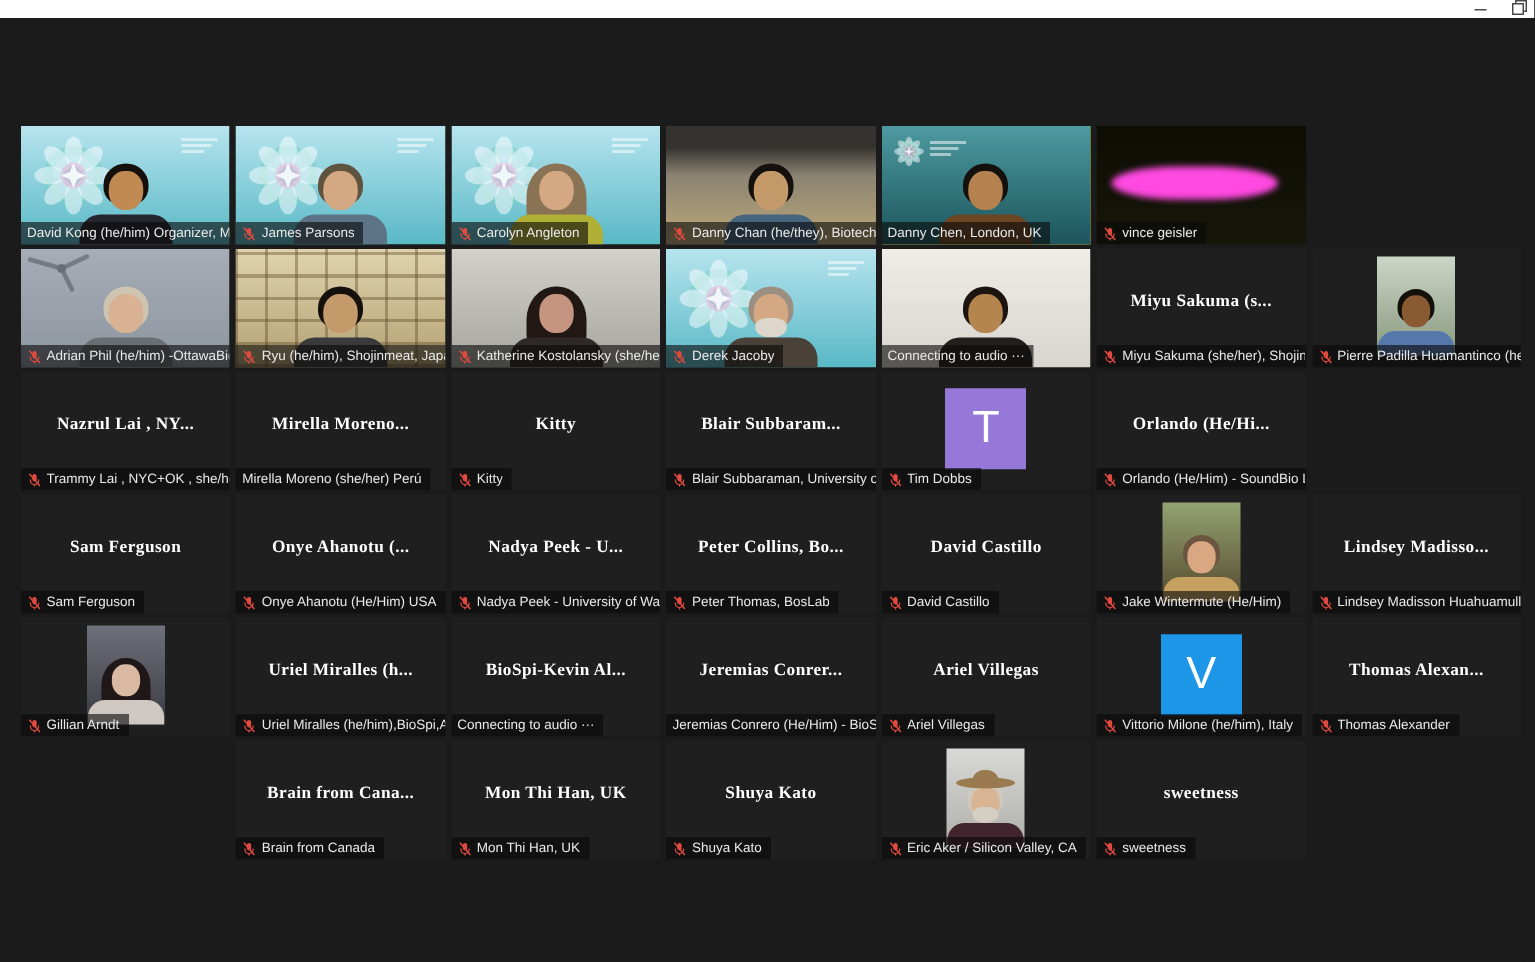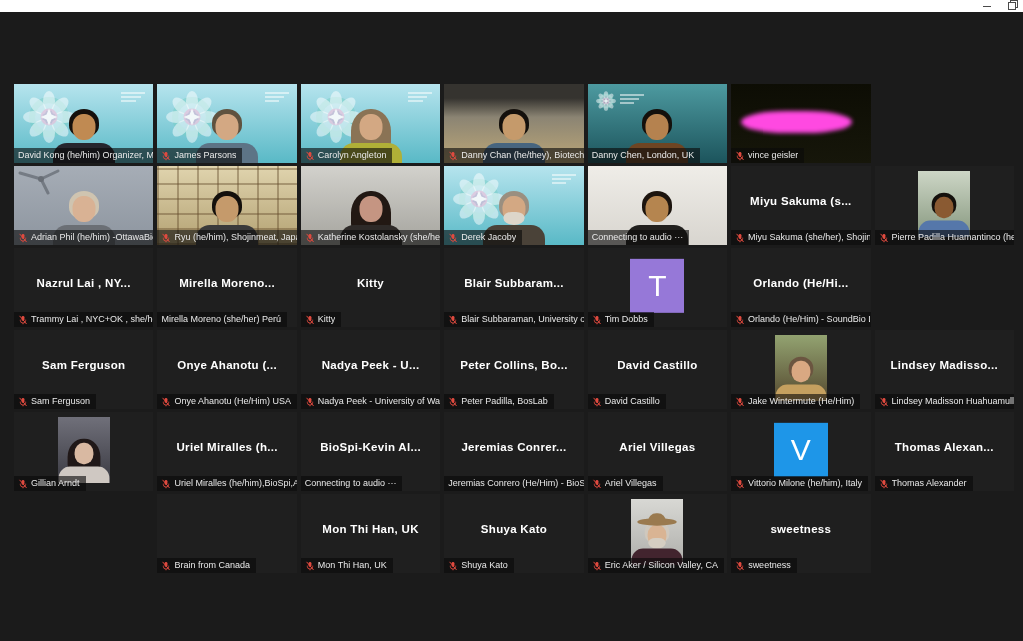--- a/index.html
+++ b/index.html
@@ -47,21 +47,21 @@
   .fan{position:absolute;left:4px;top:3px;width:46px;height:26px;opacity:.65;}
   .logo-left{position:absolute;left:6px;top:50%;transform:translateY(-62%);width:58px;height:58px;opacity:.9;}
   .logo-tl{position:absolute;left:7px;top:6px;width:22px;height:22px;opacity:.9;}
   .wm{position:absolute;right:8px;top:8px;width:24px;display:flex;flex-direction:column;gap:2px;opacity:.8;}
   .wm i{display:block;height:2px;background:rgba(255,255,255,.65);}
   .wm i:nth-child(2){width:80%;}
   .wm i:nth-child(3){width:60%;}
   .wm.tl{right:auto;left:32px;top:10px;}
   
   .center-name{position:absolute;inset:0 4px 10px 4px;display:flex;align-items:center;justify-content:center;
-    color:#ffffff;font-weight:bold;font-size:11.5px;letter-spacing:.3px;text-align:center;white-space:nowrap;overflow:hidden;}
+    color:#ffffff;font-weight:bold;font-size:11.5px;letter-spacing:.3px;text-align:center;white-space:nowrap;overflow:hidden;font-family:Liberation Serif, serif;}
   .avatar{position:absolute;left:50%;top:50%;transform:translate(-50%,-54%);width:54px;height:54px;
     display:flex;align-items:center;justify-content:center;color:#fff;font-size:30px;font-weight:400;}
   
   .name-label{position:absolute;left:0;bottom:0;max-width:97%;display:flex;align-items:center;gap:3px;
     background:rgba(10,10,10,.62);color:#e9e9e9;font-size:9px;line-height:11px;padding:2px 6px 2px 4px;
     white-space:nowrap;overflow:hidden;z-index:3;}
   .name-label .mic{flex:0 0 auto;display:flex;}
   .name-label span{overflow:hidden;text-overflow:clip;}
 </style>
 </head>
@@ -616,21 +616,21 @@
           <div class="center-name">Peter Collins, Bo...</div>
           <div class="name-label">
             <span class="mic">
               <svg viewBox="0 0 14 14" width="10" height="10">
                 <rect x="5" y="1.3" width="4" height="7" rx="2" fill="#e04a3f"></rect>
                 <path d="M3.2 6.5v1a3.8 3.8 0 0 0 7.6 0v-1" fill="none" stroke="#e04a3f" stroke-width="1.2"></path>
                 <line x1="7" y1="11.2" x2="7" y2="13" stroke="#e04a3f" stroke-width="1.2"></line>
                 <line x1="2.2" y1="1.2" x2="12" y2="12.6" stroke="#e04a3f" stroke-width="1.4"></line>
               </svg>
             </span>
-            <span>Peter Padilla, BosLab</span>
+            <span>Peter Thomas, BosLab</span>
           </div>
         </div>
         <div class="tile">
           <div class="center-name">David Castillo</div>
           <div class="name-label">
             <span class="mic">
               <svg viewBox="0 0 14 14" width="10" height="10">
                 <rect x="5" y="1.3" width="4" height="7" rx="2" fill="#e04a3f"></rect>
                 <path d="M3.2 6.5v1a3.8 3.8 0 0 0 7.6 0v-1" fill="none" stroke="#e04a3f" stroke-width="1.2"></path>
                 <line x1="7" y1="11.2" x2="7" y2="13" stroke="#e04a3f" stroke-width="1.2"></line>
@@ -764,20 +764,21 @@
                 <line x1="7" y1="11.2" x2="7" y2="13" stroke="#e04a3f" stroke-width="1.2"></line>
                 <line x1="2.2" y1="1.2" x2="12" y2="12.6" stroke="#e04a3f" stroke-width="1.4"></line>
               </svg>
             </span>
             <span>Thomas Alexander</span>
           </div>
         </div>
       </div>
       <div class="vrow centered">
         <div class="tile">
+          <div class="center-name">Brain from Cana...</div>
           <div class="name-label">
             <span class="mic">
               <svg viewBox="0 0 14 14" width="10" height="10">
                 <rect x="5" y="1.3" width="4" height="7" rx="2" fill="#e04a3f"></rect>
                 <path d="M3.2 6.5v1a3.8 3.8 0 0 0 7.6 0v-1" fill="none" stroke="#e04a3f" stroke-width="1.2"></path>
                 <line x1="7" y1="11.2" x2="7" y2="13" stroke="#e04a3f" stroke-width="1.2"></line>
                 <line x1="2.2" y1="1.2" x2="12" y2="12.6" stroke="#e04a3f" stroke-width="1.4"></line>
               </svg>
             </span>
             <span>Brain from Canada</span>

